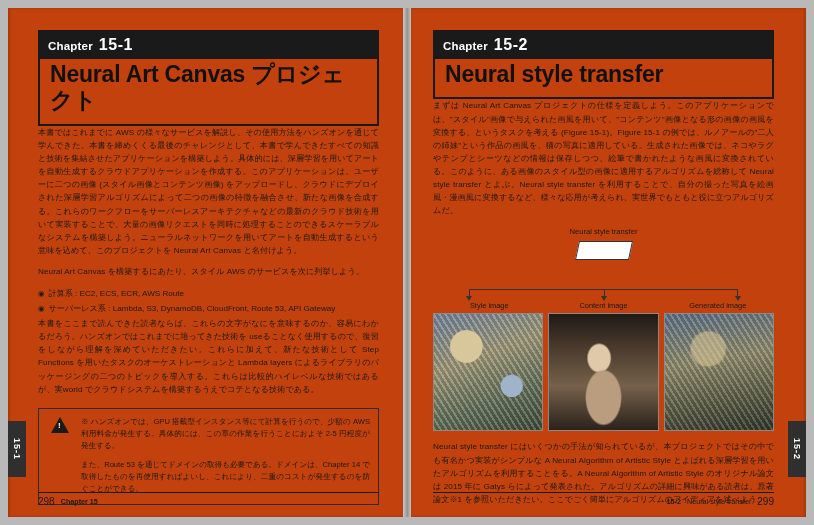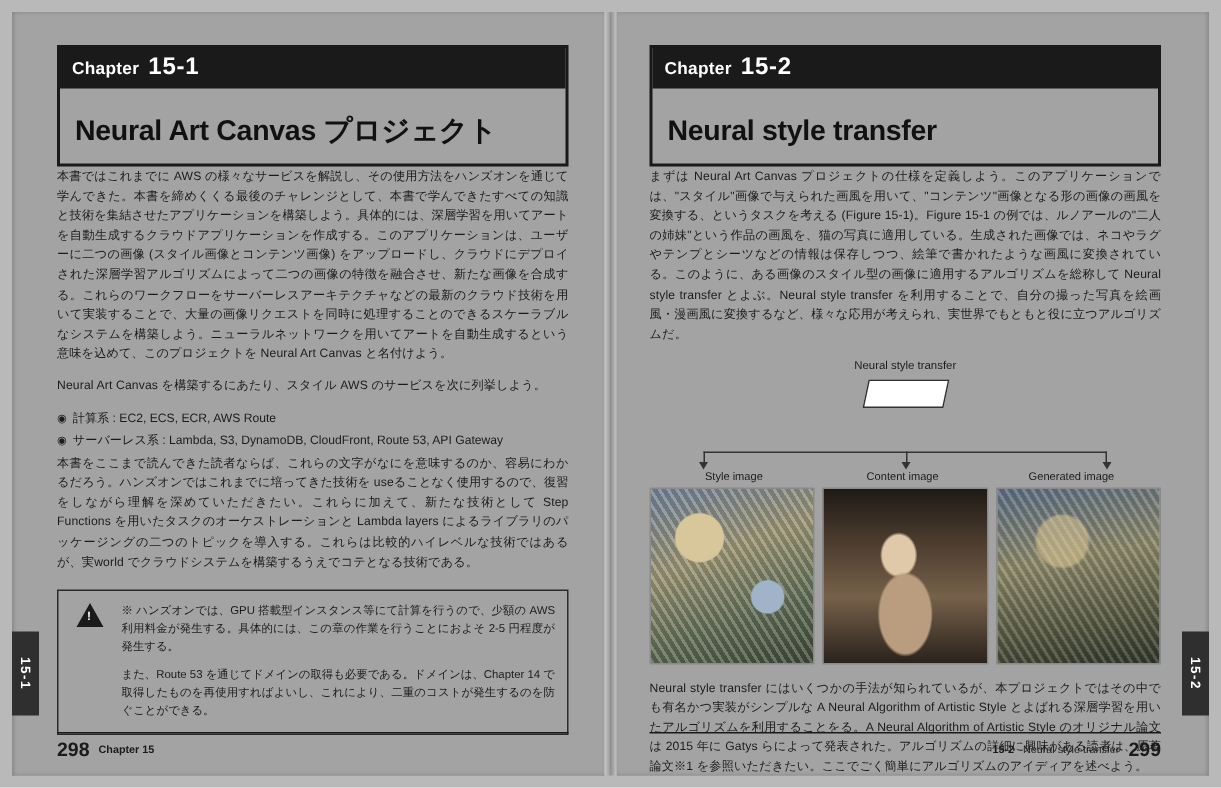--- a/index.html
+++ b/index.html
@@ -18,21 +18,21 @@
     width: 814px;
     height: 525px;
     background: #b9b9b9;
     box-sizing: border-box;
   }
   .page {
     position: absolute;
     top: 8px;
     width: 395px;
     height: 509px;
-    background: #a3a3a3;
+    background: #c2410c;
     box-sizing: border-box;
     overflow: hidden;
   }
   .page-left { left: 8px; box-shadow: 1px 0 3px rgba(0,0,0,0.20) inset; }
   .page-right { left: 411px; box-shadow: -1px 0 3px rgba(0,0,0,0.20) inset; }
 
   .gutter {
     position: absolute;
     left: 403px;
     top: 8px;
@@ -67,22 +67,22 @@
     font-size: 11.5px;
     font-weight: bold;
     letter-spacing: 0.2px;
   }
   .chapter-tag .num {
     font-size: 16px;
     font-weight: bold;
     letter-spacing: 0.5px;
   }
   .chapter-title {
-    padding: 18px 10px 10px 10px;
-    font-size: 19px;
+    padding: 2px 10px 10px 10px;
+    font-size: 23px;
     font-weight: bold;
     color: #111;
     line-height: 1.15;
     letter-spacing: -0.2px;
   }
 
   .body-text {
     font-size: 8.1px;
     line-height: 1.62;
     color: #1b1b1b;
@@ -197,20 +197,21 @@
     position: absolute;
     top: 17px;
     width: 0; height: 0;
     border-left: 3.5px solid transparent;
     border-right: 3.5px solid transparent;
     border-top: 5px solid #333;
     margin-left: -3px;
   }
   .fig-labels {
     display: flex;
+    justify-content: space-between;
     margin-top: 2px;
   }
   .fig-label {
     font-size: 7.4px;
     color: #1b1b1b;
     width: 33%;
     text-align: center;
   }
   .fig-images {
     display: flex;
@@ -259,21 +260,21 @@
     right: 24px;
     border-top: 1px solid #1b1b1b;
     padding-top: 3px;
     display: flex;
     align-items: center;
     gap: 6px;
     font-size: 7.2px;
     color: #1b1b1b;
   }
   .page-right .footer { left: 22px; right: 32px; justify-content: flex-end; }
-  .footer .pageno { font-weight: bold; font-size: 13px; }
+  .footer .pageno { font-weight: normal; font-size: 10px; }
   .footer .chap { font-weight: bold; }
 
   
   .side-tab {
     position: absolute;
     bottom: 40px;
     width: 18px;
     height: 56px;
     background: #2f2f2f;
     color: #fff;

